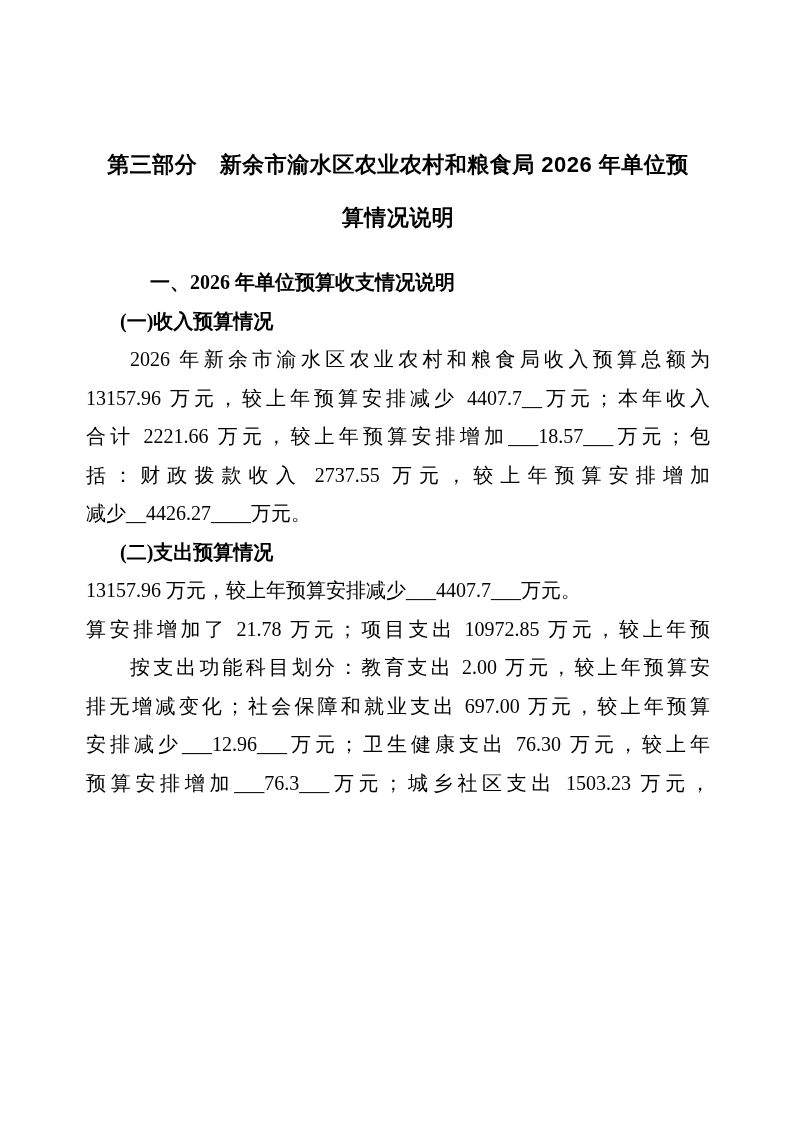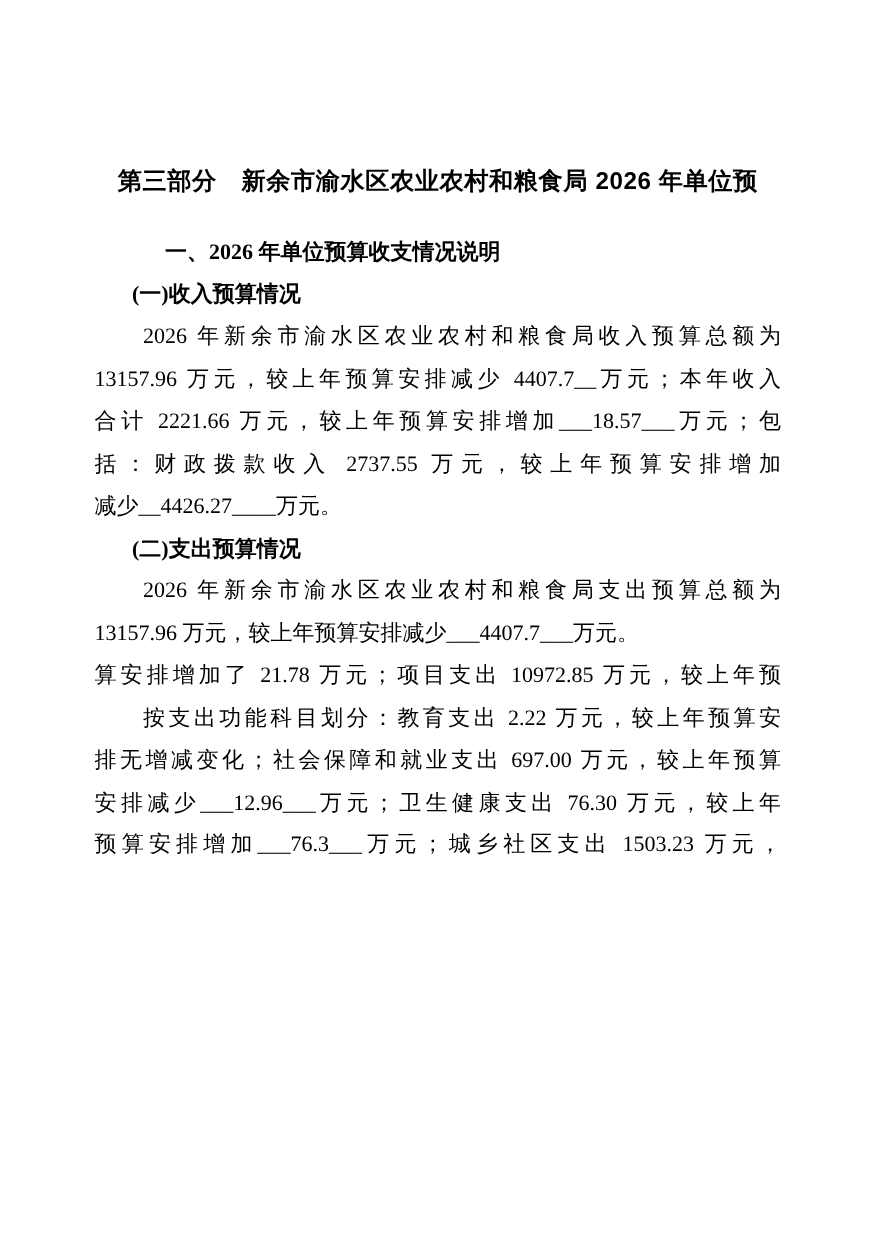--- a/index.html
+++ b/index.html
@@ -54,34 +54,34 @@
   .i34 { text-indent: 34px; }
 </style>
 </head>
 <body>
 
 <div class="page">
   <div class="content">
 
     <div class="title">
       <div class="tline">第三部分　新余市渝水区农业农村和粮食局 2026 年单位预</div>
+      <div class="tline">算情况说明</div>
     </div>
 
     <div class="flow">
       <div class="ln b i64">一、2026 年单位预算收支情况说明</div>
       <div class="ln b i34">(一)收入预算情况</div>
       <div class="ln j i44">2026 年新余市渝水区农业农村和粮食局收入预算总额为</div>
       <div class="ln j">13157.96 万元，较上年预算安排减少 4407.7__万元；本年收入</div>
       <div class="ln j">合计 2221.66 万元，较上年预算安排增加___18.57___万元；包</div>
       <div class="ln j">括：财政拨款收入 2737.55 万元，较上年预算安排增加</div>
       <div class="ln">减少__4426.27____万元。</div>
       <div class="ln b i34">(二)支出预算情况</div>
-      <div class="ln j i44">2026 年新余市渝水区农业农村和粮食局支出预算总额为</div>
       <div class="ln">13157.96 万元，较上年预算安排减少___4407.7___万元。</div>
       <div class="ln j">算安排增加了 21.78 万元；项目支出 10972.85 万元，较上年预</div>
-      <div class="ln j i44">按支出功能科目划分：教育支出 2.22 万元，较上年预算安</div>
+      <div class="ln j i44">按支出功能科目划分：教育支出 2.00 万元，较上年预算安</div>
       <div class="ln j">排无增减变化；社会保障和就业支出 697.00 万元，较上年预算</div>
       <div class="ln j">安排减少___12.96___万元；卫生健康支出 76.30 万元，较上年</div>
       <div class="ln j">预算安排增加___76.3___万元；城乡社区支出 1503.23 万元，</div>
     </div>
 
   </div>
 </div>
 
 </body></html>

